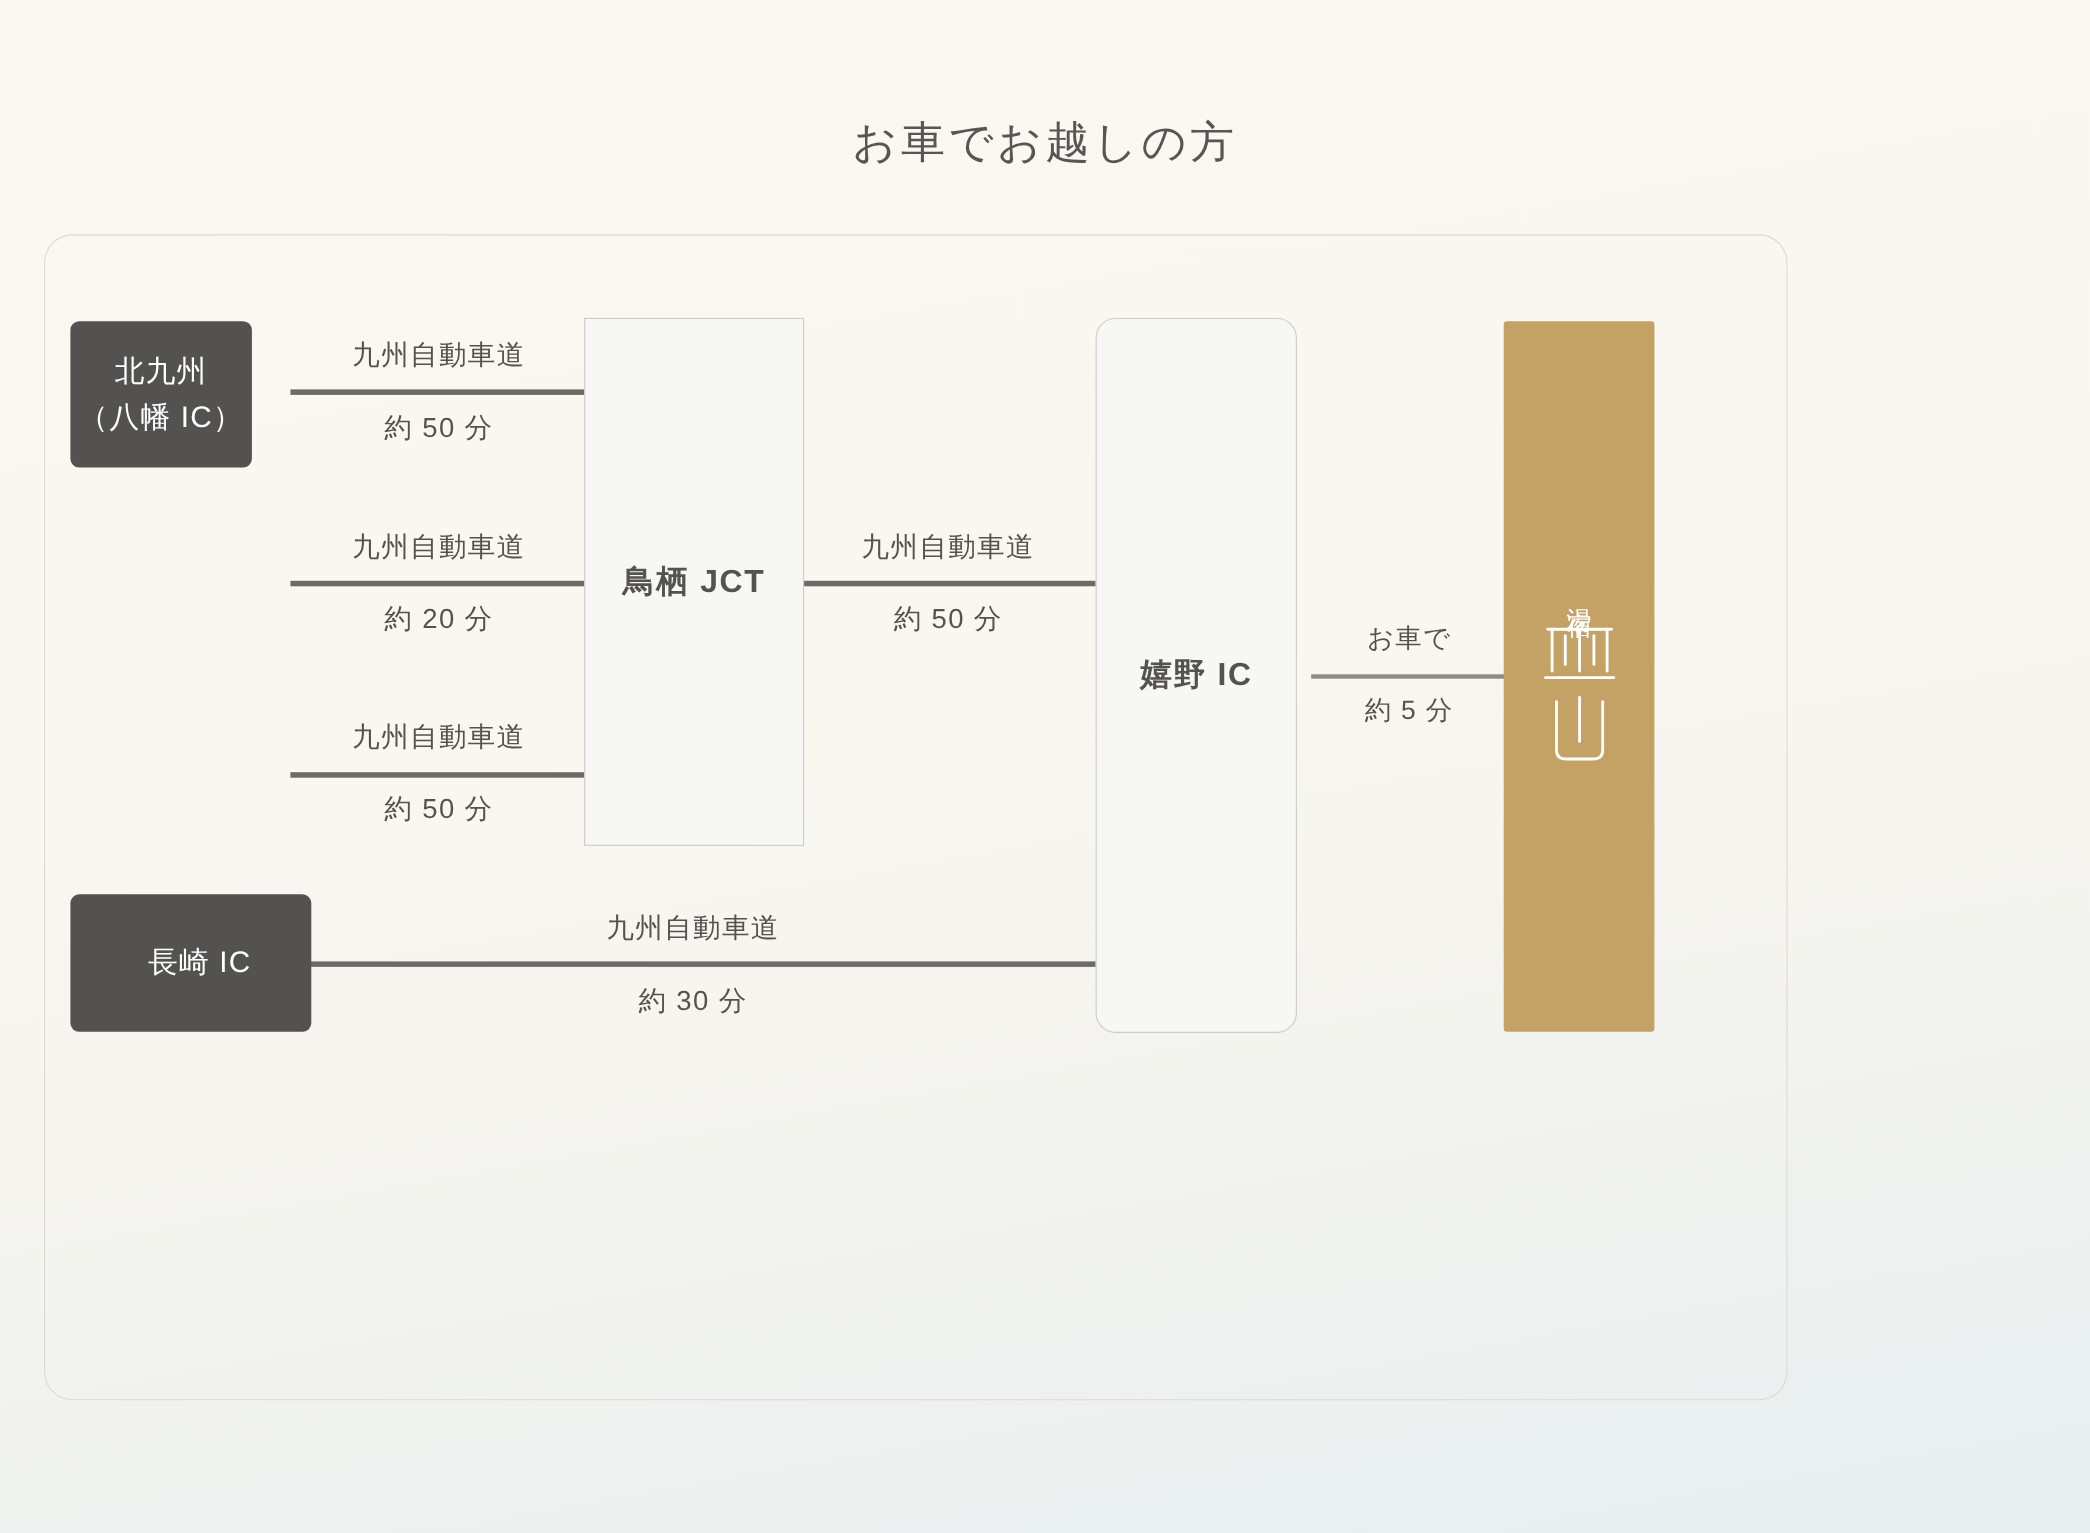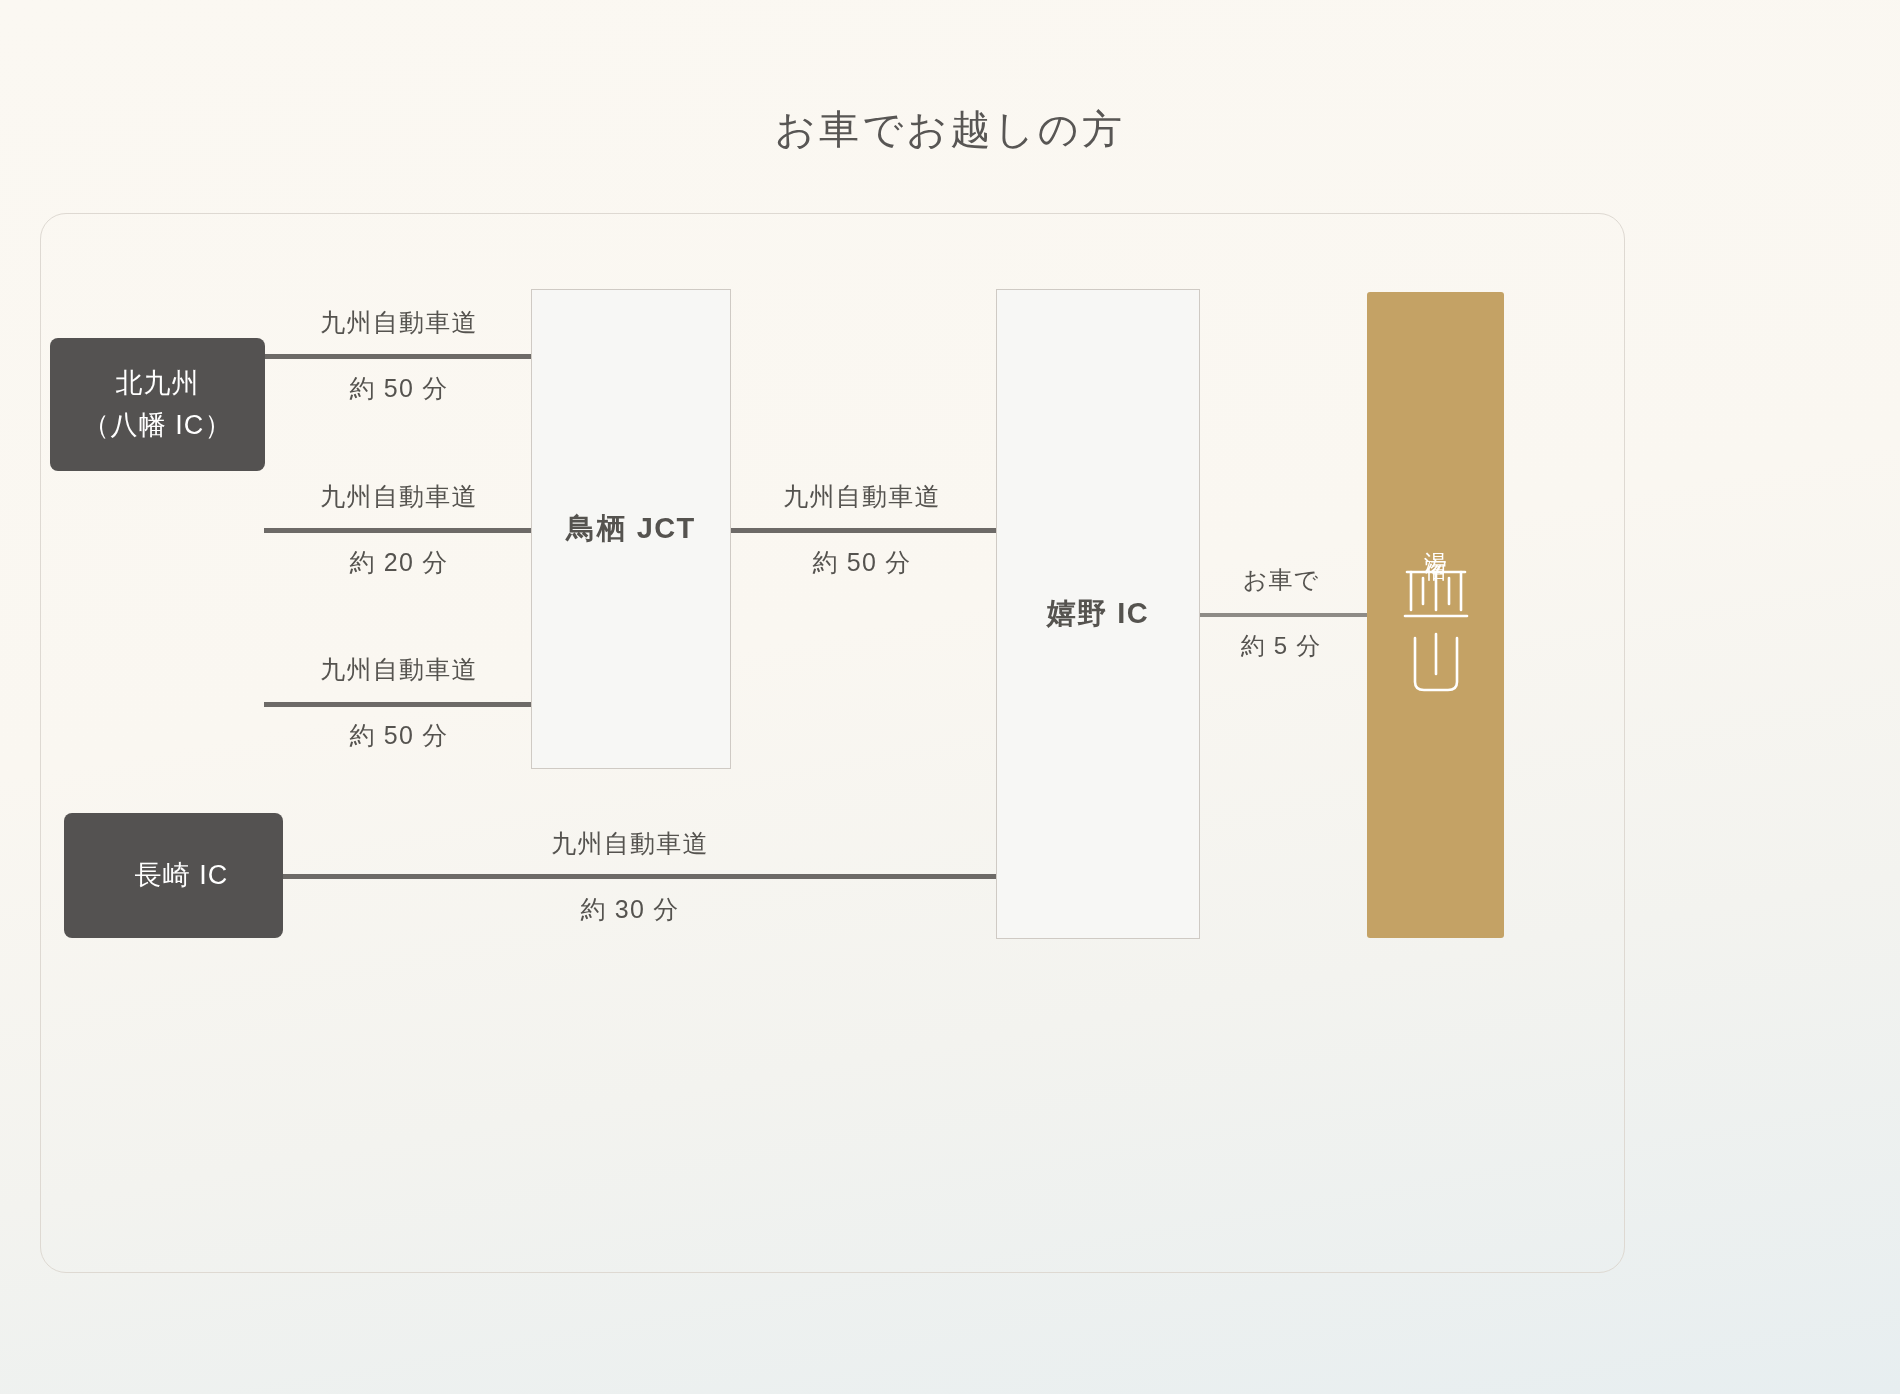--- a/index.html
+++ b/index.html
@@ -124,36 +124,36 @@
 
   <div class="diagram-panel"></div>
 
   <div class="conn-line" style="left:264px; top:354px; width:270px;"></div>
   <div class="conn-line" style="left:264px; top:528px; width:270px;"></div>
   <div class="conn-line" style="left:264px; top:702px; width:270px;"></div>
   <div class="conn-line" style="left:264px; top:874px; width:732px;"></div>
   <div class="conn-line" style="left:728px; top:528px; width:268px;"></div>
   <div class="conn-line thin" style="left:1192px; top:613px; width:176px;"></div>
 
-  <div class="origin-box" style="left:50px; top:292px; width:215px; height:133px;margin-top:46px;">
+  <div class="origin-box" style="left:64px; top:292px; width:165px; height:133px;">
     <span>北九州</span>
     <span class="l2">（八幡 IC）</span>
   </div>
 
 
 
   <div class="origin-box" style="left:64px; top:813px; width:219px; height:125px;padding-left:16px;">
     <span>長崎 IC</span>
   </div>
 
   <div class="node-box" style="left:531px; top:289px; width:200px; height:480px;">
     <span>鳥栖 JCT</span>
   </div>
 
-  <div class="node-box" style="left:996px; top:289px; width:204px; height:650px;">
+  <div class="node-box" style="left:996px; top:289px; width:183px; height:650px;border-radius:18px;">
     <span>嬉野 IC</span>
   </div>
 
   <div class="dest-box" style="left:1367px; top:292px; width:137px; height:646px;">
     <span class="dest-name">湯宿</span>
     <svg class="dest-mark" viewBox="0 0 78 140" aria-hidden="true">
       <g fill="none" stroke="#ffffff" stroke-width="2.6" stroke-linecap="round" stroke-linejoin="round">
 
         <path d="M10 16 H68"></path>
         <path d="M14 16 V54"></path>

